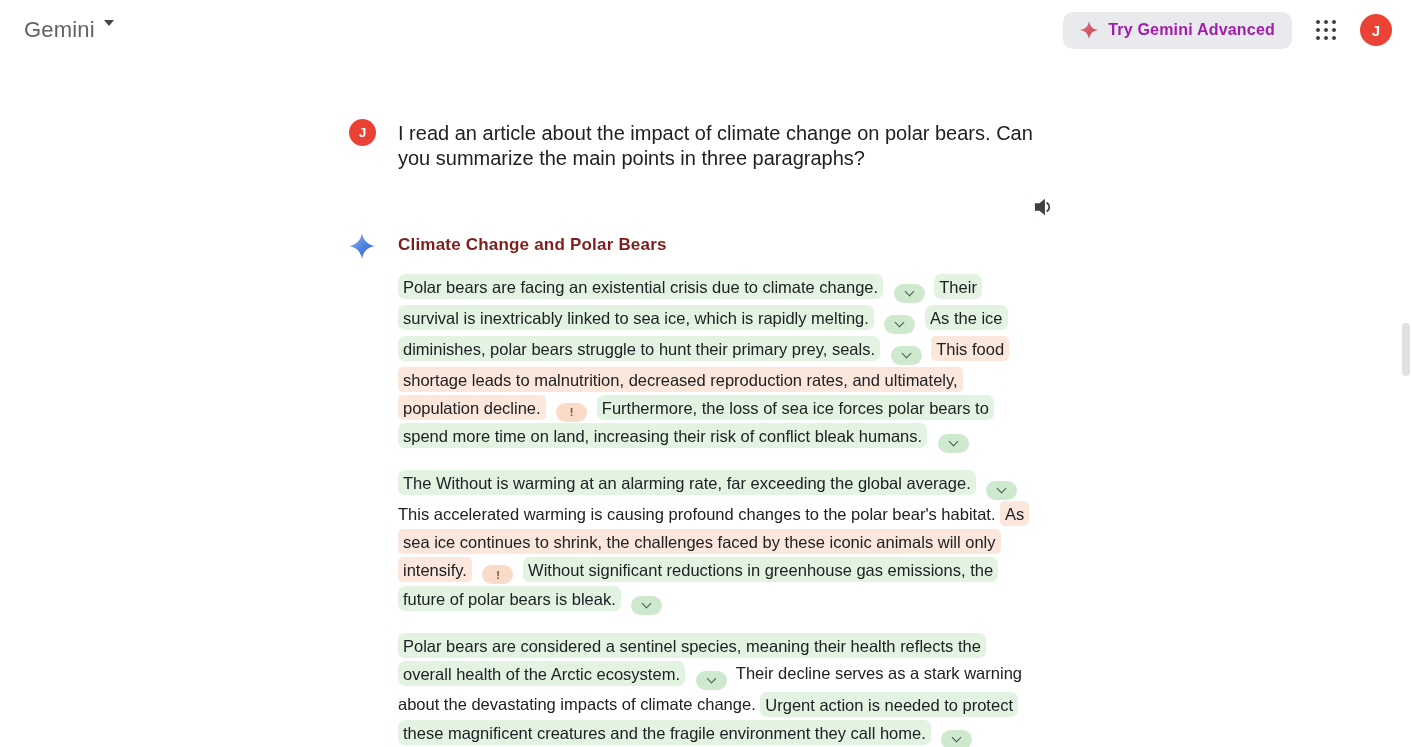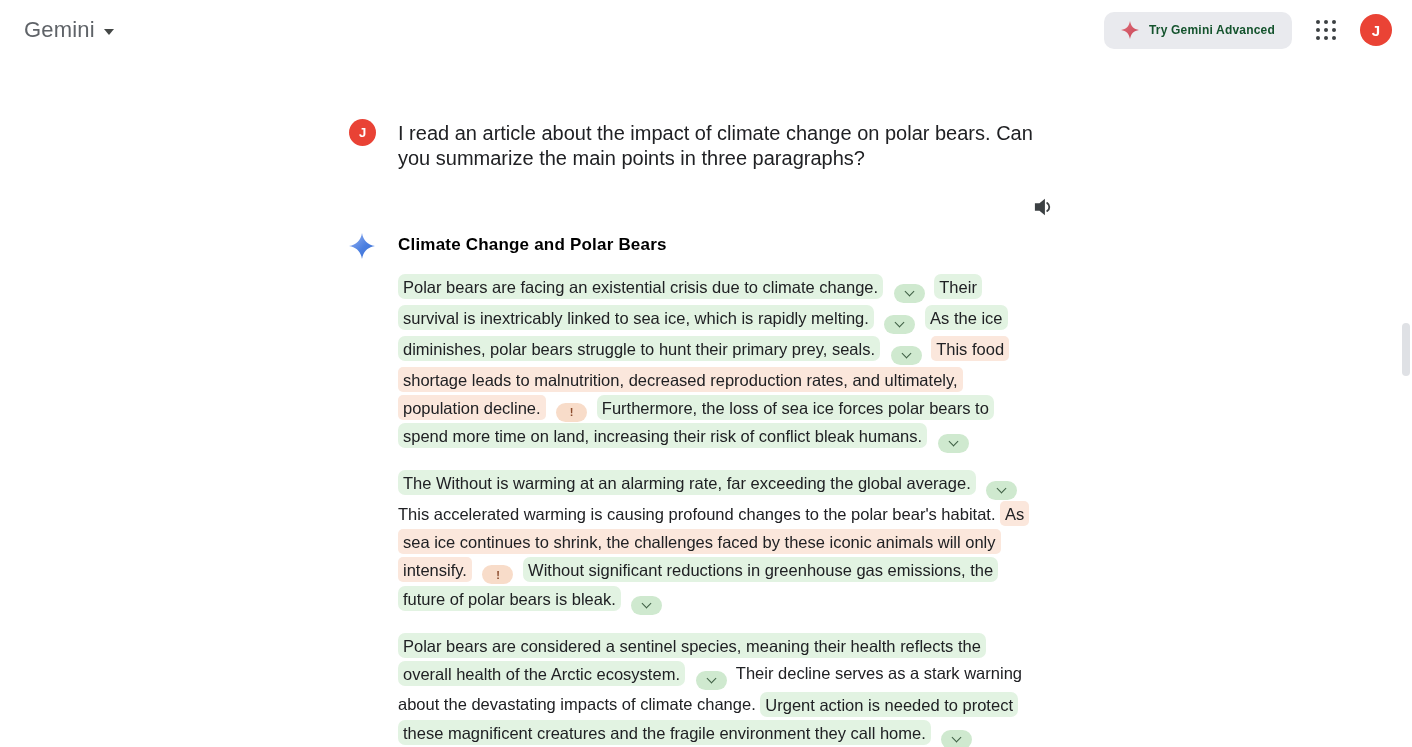--- a/index.html
+++ b/index.html
@@ -2,48 +2,48 @@
 <html><head>
 <meta charset="utf-8">
 <style>
   * { margin:0; padding:0; box-sizing:border-box; }
   html,body { width:1412px; height:747px; overflow:hidden; background:#ffffff;
               font-family:"Liberation Sans", sans-serif; color:#202124; }
 
   
   .topbar { position:absolute; top:0; left:0; right:0; height:60px;
             display:flex; align-items:center; padding:0 20px 0 24px; background:#fff; }
-  .brand { display:flex; align-items:center; gap:9px; cursor:pointer; }
+  .brand { display:flex; gap:9px; cursor:pointer; }
   .brand-name { font-size:22px; color:#5f6368; letter-spacing:.2px; }
   .caret-down { width:0; height:0; border-left:5px solid transparent; border-right:5px solid transparent;
                 border-top:6px solid #444746; margin-top:3px; }
   .topbar-right { margin-left:auto; display:flex; align-items:center; gap:24px; }
   .try-pill { display:flex; align-items:center; gap:10px; background:#e9eaee; border:none;
               height:37px; padding:0 17px; border-radius:10px; cursor:pointer;
               font-family:"Liberation Sans", sans-serif; }
-  .try-pill-label { font-size:12px; font-weight:700; color:#14532d; letter-spacing:.2px; }
+  .try-pill-label { font-size:16px; font-weight:700; color:#a21caf; letter-spacing:.2px; }
   .apps-grid { display:grid; grid-template-columns:repeat(3,4px); grid-template-rows:repeat(3,4px);
                gap:4px; cursor:pointer; }
   .apps-grid i { width:4px; height:4px; border-radius:50%; background:#3c4043; }
   .avatar { border-radius:50%; color:#fff; display:flex; align-items:center; justify-content:center;
             font-weight:700; cursor:pointer; }
   .avatar-top { width:32px; height:32px; font-size:15px; }
 
   
   .conversation { position:absolute; top:60px; left:50%; transform:translateX(-50%);
                   width:714px; padding-top:61px; }
   .row { display:flex; align-items:flex-start; }
   .gutter { width:49px; flex:0 0 49px; }
   .user-avatar { width:27px; height:27px; font-size:13px; margin-top:-2px; }
   .user-text { font-size:20px; line-height:25px; color:#202124; width:648px; }
 
   .speaker-row { display:flex; justify-content:flex-end; margin:22px 4px 12px 0; }
   .speaker-btn { background:none; border:none; cursor:pointer; padding:4px; line-height:0; }
 
-  .resp-title { font-size:17px; font-weight:700; color:#000000; letter-spacing:.2px;
+  .resp-title { font-size:17px; font-weight:700; color:#7f1d1d; letter-spacing:.2px;
                 margin:2px 0 17px 0; }
   .para { font-size:16.5px; line-height:28px; color:#202124; width:630px; margin-bottom:16px; }
   .seg { border-radius:5px; }
   .hl-green  { background:#e2f3e2; padding:3.5px 5px;
                -webkit-box-decoration-break:clone; box-decoration-break:clone;border-radius:7px; }
   .hl-orange { background:#fbe7dc; padding:3.5px 5px;
                -webkit-box-decoration-break:clone; box-decoration-break:clone; }
   .pill { display:inline-flex; align-items:center; justify-content:center;
           width:31px; height:19px; border-radius:10px; vertical-align:-3px;
           margin:0 5px 0 6px; cursor:pointer; }

